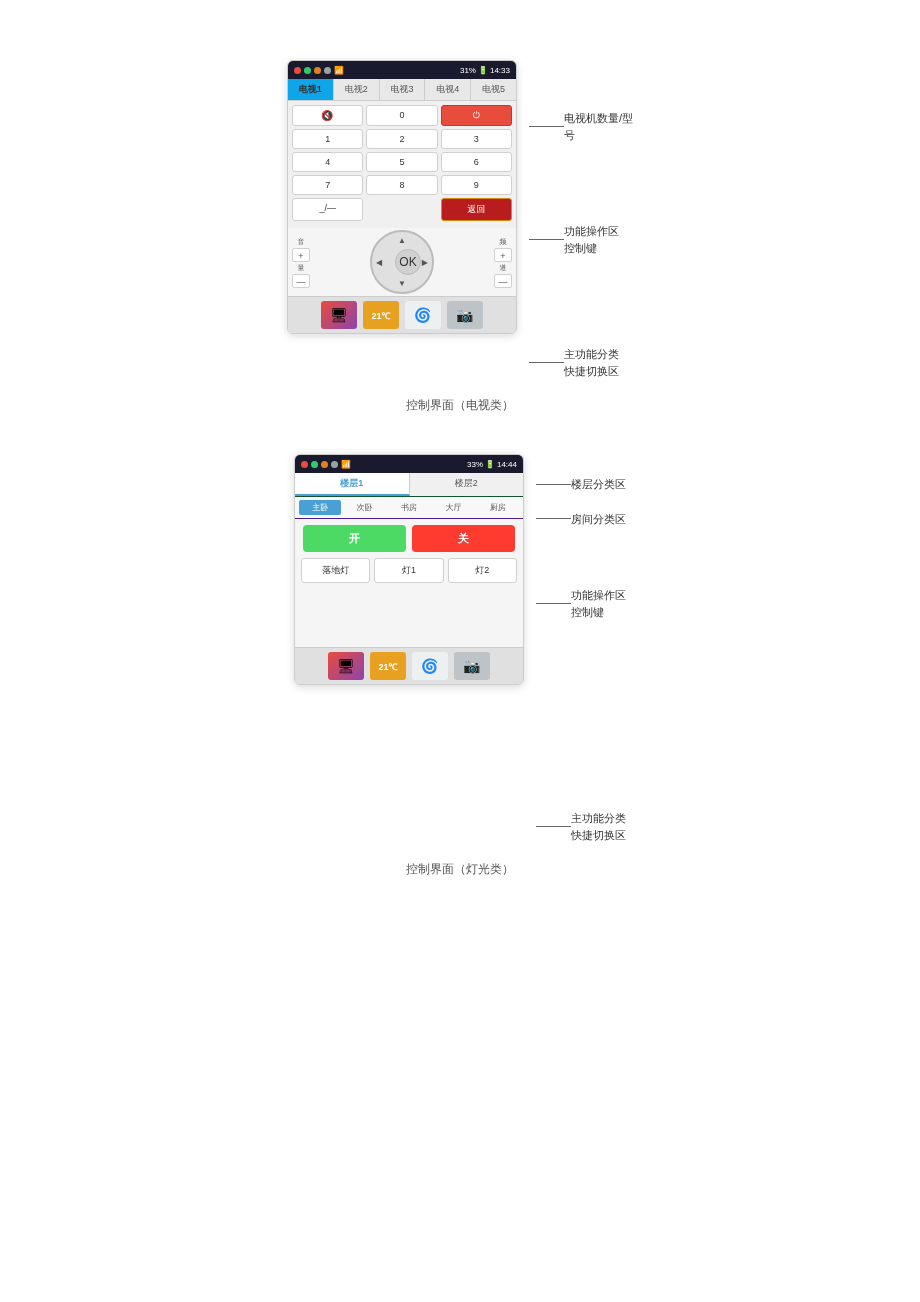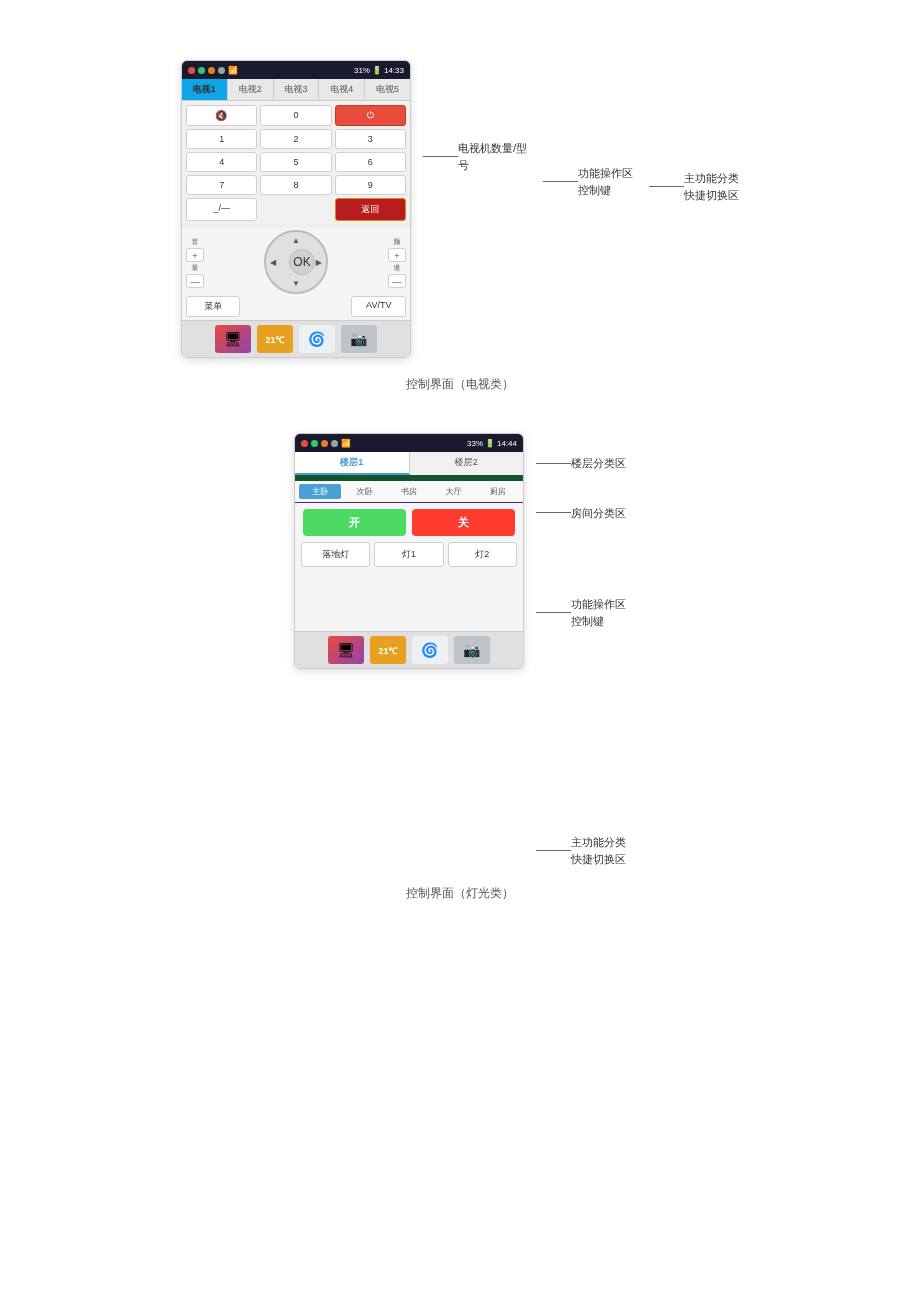--- a/index.html
+++ b/index.html
@@ -233,22 +233,21 @@
       color: #555;
       text-align: center;
       margin-top: 8px;
       margin-bottom: 40px;
     }
 
     
     
     .floor-tabs {
       display: flex;
-      border-bottom: 6px solid #14532d;
-      font-family: Liberation Mono, monospace;
+      border-bottom: 1px solid #14532d;
     }
     .floor-tab {
       flex: 1;
       text-align: center;
       padding: 4px 2px;
       font-size: 9px;
       color: #555;
       border-right: 1px solid #ccc;
       cursor: pointer;
       background: #f0f0f0;
@@ -452,35 +451,30 @@
         </div>
 
         <div class="vol-ch-control">
           <span class="vol-ch-label">频</span>
           <div class="vol-ch-btn">+</div>
           <span class="vol-ch-label">道</span>
           <div class="vol-ch-btn">—</div>
         </div>
       </div>
 
-      <div class="menu-avtv-row">
-        <div class="menu-btn">菜单</div>
-        <div style="flex:2;"></div>
-        <div class="menu-btn">AV/TV</div>
-      </div>
 
       <div class="quick-switch">
         <div class="qs-icon qs-tv">🖥</div>
         <div class="qs-icon qs-ac" style="font-size:9px;background:#e8a020;color:#fff;">21℃</div>
         <div class="qs-icon qs-fan">🌀</div>
         <div class="qs-icon qs-cam">📷</div>
       </div>
     </div>
 
-    <div class="anno-col" style="padding-top:20px;display:flex;flex-direction:row;gap:16px;">
+    <div class="anno-col" style="padding-top:20px;display:flex;flex-direction:column;gap:0;">
 
       <div style="display:flex;align-items:center;margin-top:30px;">
         <div class="anno-line-h"></div>
         <span class="anno-label" style="white-space:pre-line;">电视机数量/型
 号</span>
       </div>
 
       <div style="display:flex;align-items:center;margin-top:80px;">
         <div class="anno-line-h"></div>
         <span class="anno-label" style="white-space:pre-line;">功能操作区
@@ -545,21 +539,21 @@
       <div class="light-empty"></div>
 
       <div class="quick-switch">
         <div class="qs-icon qs-tv">🖥</div>
         <div class="qs-icon qs-ac" style="font-size:9px;background:#e8a020;color:#fff;">21℃</div>
         <div class="qs-icon qs-fan">🌀</div>
         <div class="qs-icon qs-cam">📷</div>
       </div>
     </div>
 
-    <div class="anno-col" style="padding-top:0;display:flex;flex-direction:column;gap:15px;">
+    <div class="anno-col" style="padding-top:0;display:flex;flex-direction:column;gap:0;">
 
       <div style="display:flex;align-items:center;margin-top:22px;">
         <div class="anno-line-h"></div>
         <span class="anno-label">楼层分类区</span>
       </div>
 
       <div style="display:flex;align-items:center;margin-top:18px;">
         <div class="anno-line-h"></div>
         <span class="anno-label">房间分类区</span>
       </div>

